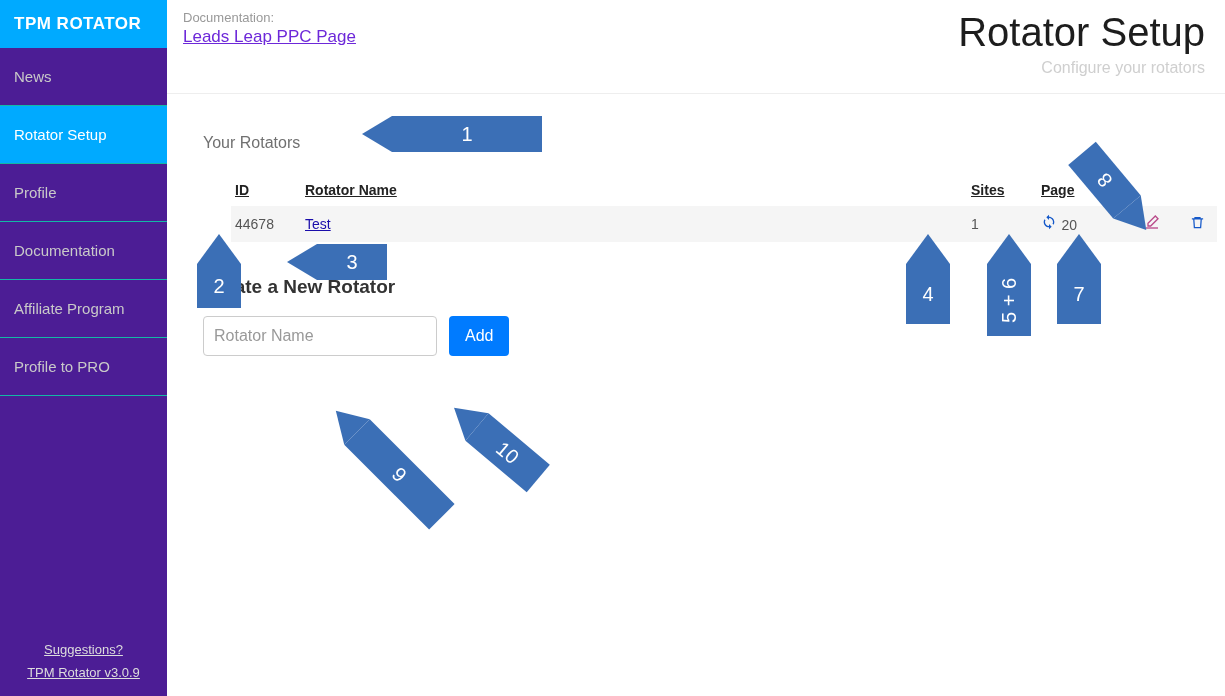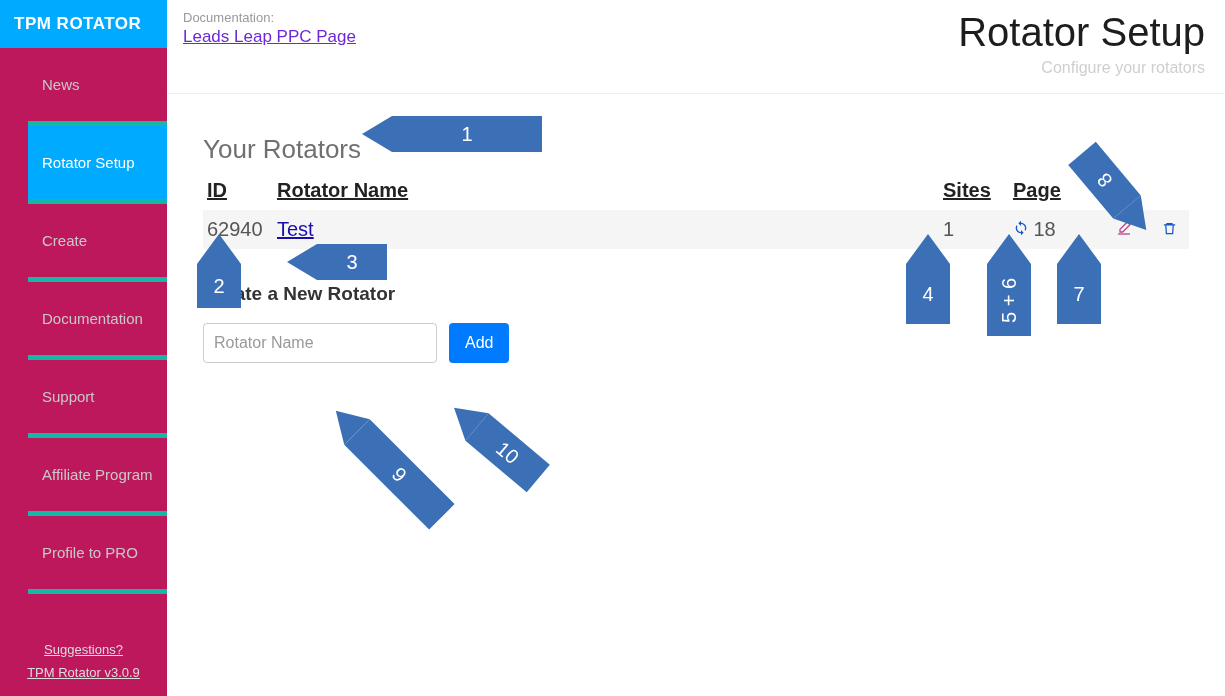--- a/index.html
+++ b/index.html
@@ -1,40 +1,40 @@
 <!DOCTYPE html>
 <html><head>
 <meta charset="utf-8">
 <style>
   * { box-sizing: border-box; margin: 0; padding: 0; }
   html, body { height: 100%; font-family: "Helvetica Neue", Helvetica, Arial, sans-serif; color:#333; }
   body { display:flex; width:1225px; height:696px; overflow:hidden; position:relative; }
 
   
-  .sidebar { width:167px; background:#be185d; display:flex; flex-direction:column; flex:0 0 167px; }
+  .sidebar { width:167px; background:#4c1d95; display:flex; flex-direction:column; flex:0 0 167px; }
   .brand { background:#00aaff; color:#fff; font-weight:700; font-size:17px; padding:14px 14px; letter-spacing:0.5px; }
   .nav { flex:1; }
-  .nav-item { display:block; padding:28px 14px; color:#c9c9c9; font-size:15px; cursor:pointer; border-bottom:5px solid #14b8a6;margin-left:28px; }
+  .nav-item { display:block; padding:20px 14px; color:#c9c9c9; font-size:15px; cursor:pointer; border-bottom:1px solid #14b8a6; }
   .nav-item.active { background:#00aaff; color:#fff; }
   .sidebar-bottom { padding:12px 0 16px; text-align:center; }
   .sidebar-bottom a { display:block; color:#ddd; text-decoration:underline; font-size:13px; margin-top:8px; cursor:pointer;}
 
   
   .main { flex:1; display:flex; flex-direction:column; }
   .topbar { padding:10px 20px 16px 16px; border-bottom:1px solid #eee; display:flex; justify-content:space-between; align-items:flex-start; }
   .ad-block { font-size:14px; }
   .ad-label { color:#999; font-size:13px; }
   .ad-link { color:#6d28d9; text-decoration:underline; font-size:17px; display:inline-block; margin-top:2px; cursor:pointer; }
   .page-title { text-align:right;}
   .page-title h1 { font-size:40px; font-weight:400; color:#1d1d1d; }
   .page-title .sub { color:#cfcfcf; font-size:16px; margin-top:4px; }
 
   .content { padding:40px 36px 0 36px; position:relative; flex:1; }
-  .section-title { font-size:26px; color:#707070; font-weight:400; margin-bottom:8px;}
-  .tbl { width:100%; border-collapse:collapse; font-size:20px; }
+  .section-title { font-size:16px; color:#707070; font-weight:400; margin-bottom:24px;}
+  .tbl { width:100%; border-collapse:collapse; font-size:14px;margin-left:28px; }
   .tbl th { text-align:left; font-weight:700; text-decoration:underline; color:#222; padding:6px 4px 8px; }
   .tbl td { padding:8px 4px; color:#555; }
   .tbl tbody tr { background:#f5f5f5; }
   .col-id { width:70px; }
   .col-name { }
   .col-sites { width:70px; text-align:left;}
   .col-hits { width:90px; text-align:left;}
   .col-edit { width:50px; text-align:center;}
   .col-del { width:40px; text-align:center;}
   .link { color:#1a0dab; text-decoration:underline; cursor:pointer;}
@@ -68,23 +68,22 @@
   .vtext { writing-mode: vertical-rl; transform: rotate(180deg); }
 </style>
 </head>
 <body>
 
 <div class="sidebar">
   <div class="brand">TPM ROTATOR</div>
   <div class="nav">
     <div class="nav-item">News</div>
     <div class="nav-item active">Rotator Setup</div>
-    <div class="nav-item">Create</div>
+    <div class="nav-item">Profile</div>
     <div class="nav-item">Documentation</div>
-    <div class="nav-item">Support</div>
     <div class="nav-item">Affiliate Program</div>
     <div class="nav-item">Profile to PRO</div>
   </div>
   <div class="sidebar-bottom">
     <a>Suggestions?</a>
     <a>TPM Rotator v3.0.9</a>
   </div>
 </div>
 
 <div class="main">
@@ -108,30 +107,30 @@
           <th class="col-id">ID</th>
           <th class="col-name">Rotator Name</th>
           <th class="col-sites">Sites</th>
           <th class="col-hits">Page</th>
           <th class="col-edit"></th>
           <th class="col-del"></th>
         </tr>
       </thead>
       <tbody>
         <tr>
-          <td>62940</td>
+          <td>44678</td>
           <td><a class="link">Test</a></td>
           <td>1</td>
           <td>
             <span class="icon-btn refresh">
               <svg width="16" height="16" viewBox="0 0 24 24" fill="#1458c9">
                   <path d="M12 4V1L8 5l4 4V6c3.3 0 6 2.7 6 6 0 1-.3 2-.7 2.8l1.5 1.5C19.5 15 20 13.6 20 12c0-4.4-3.6-8-8-8zm0 14c-3.3 0-6-2.7-6-6 0-1 .3-2 .7-2.8L5.2 7.7C4.5 9 4 10.4 4 12c0 4.4 3.6 8 8 8v3l4-4-4-4v3z"></path>
                 </svg>
             </span>
-            <span>18</span>
+            <span>20</span>
           </td>
           <td class="col-edit">
             <span class="icon-btn edit">
               <svg width="16" height="16" viewBox="0 0 24 24" fill="none" stroke="#b94a8a" stroke-width="2">
                   <path d="M17 3l4 4-11 11H6v-4L17 3z"></path>
                   <path d="M3 21h18" stroke="#b94a8a"></path>
                 </svg>
             </span>
           </td>
           <td class="col-del">

